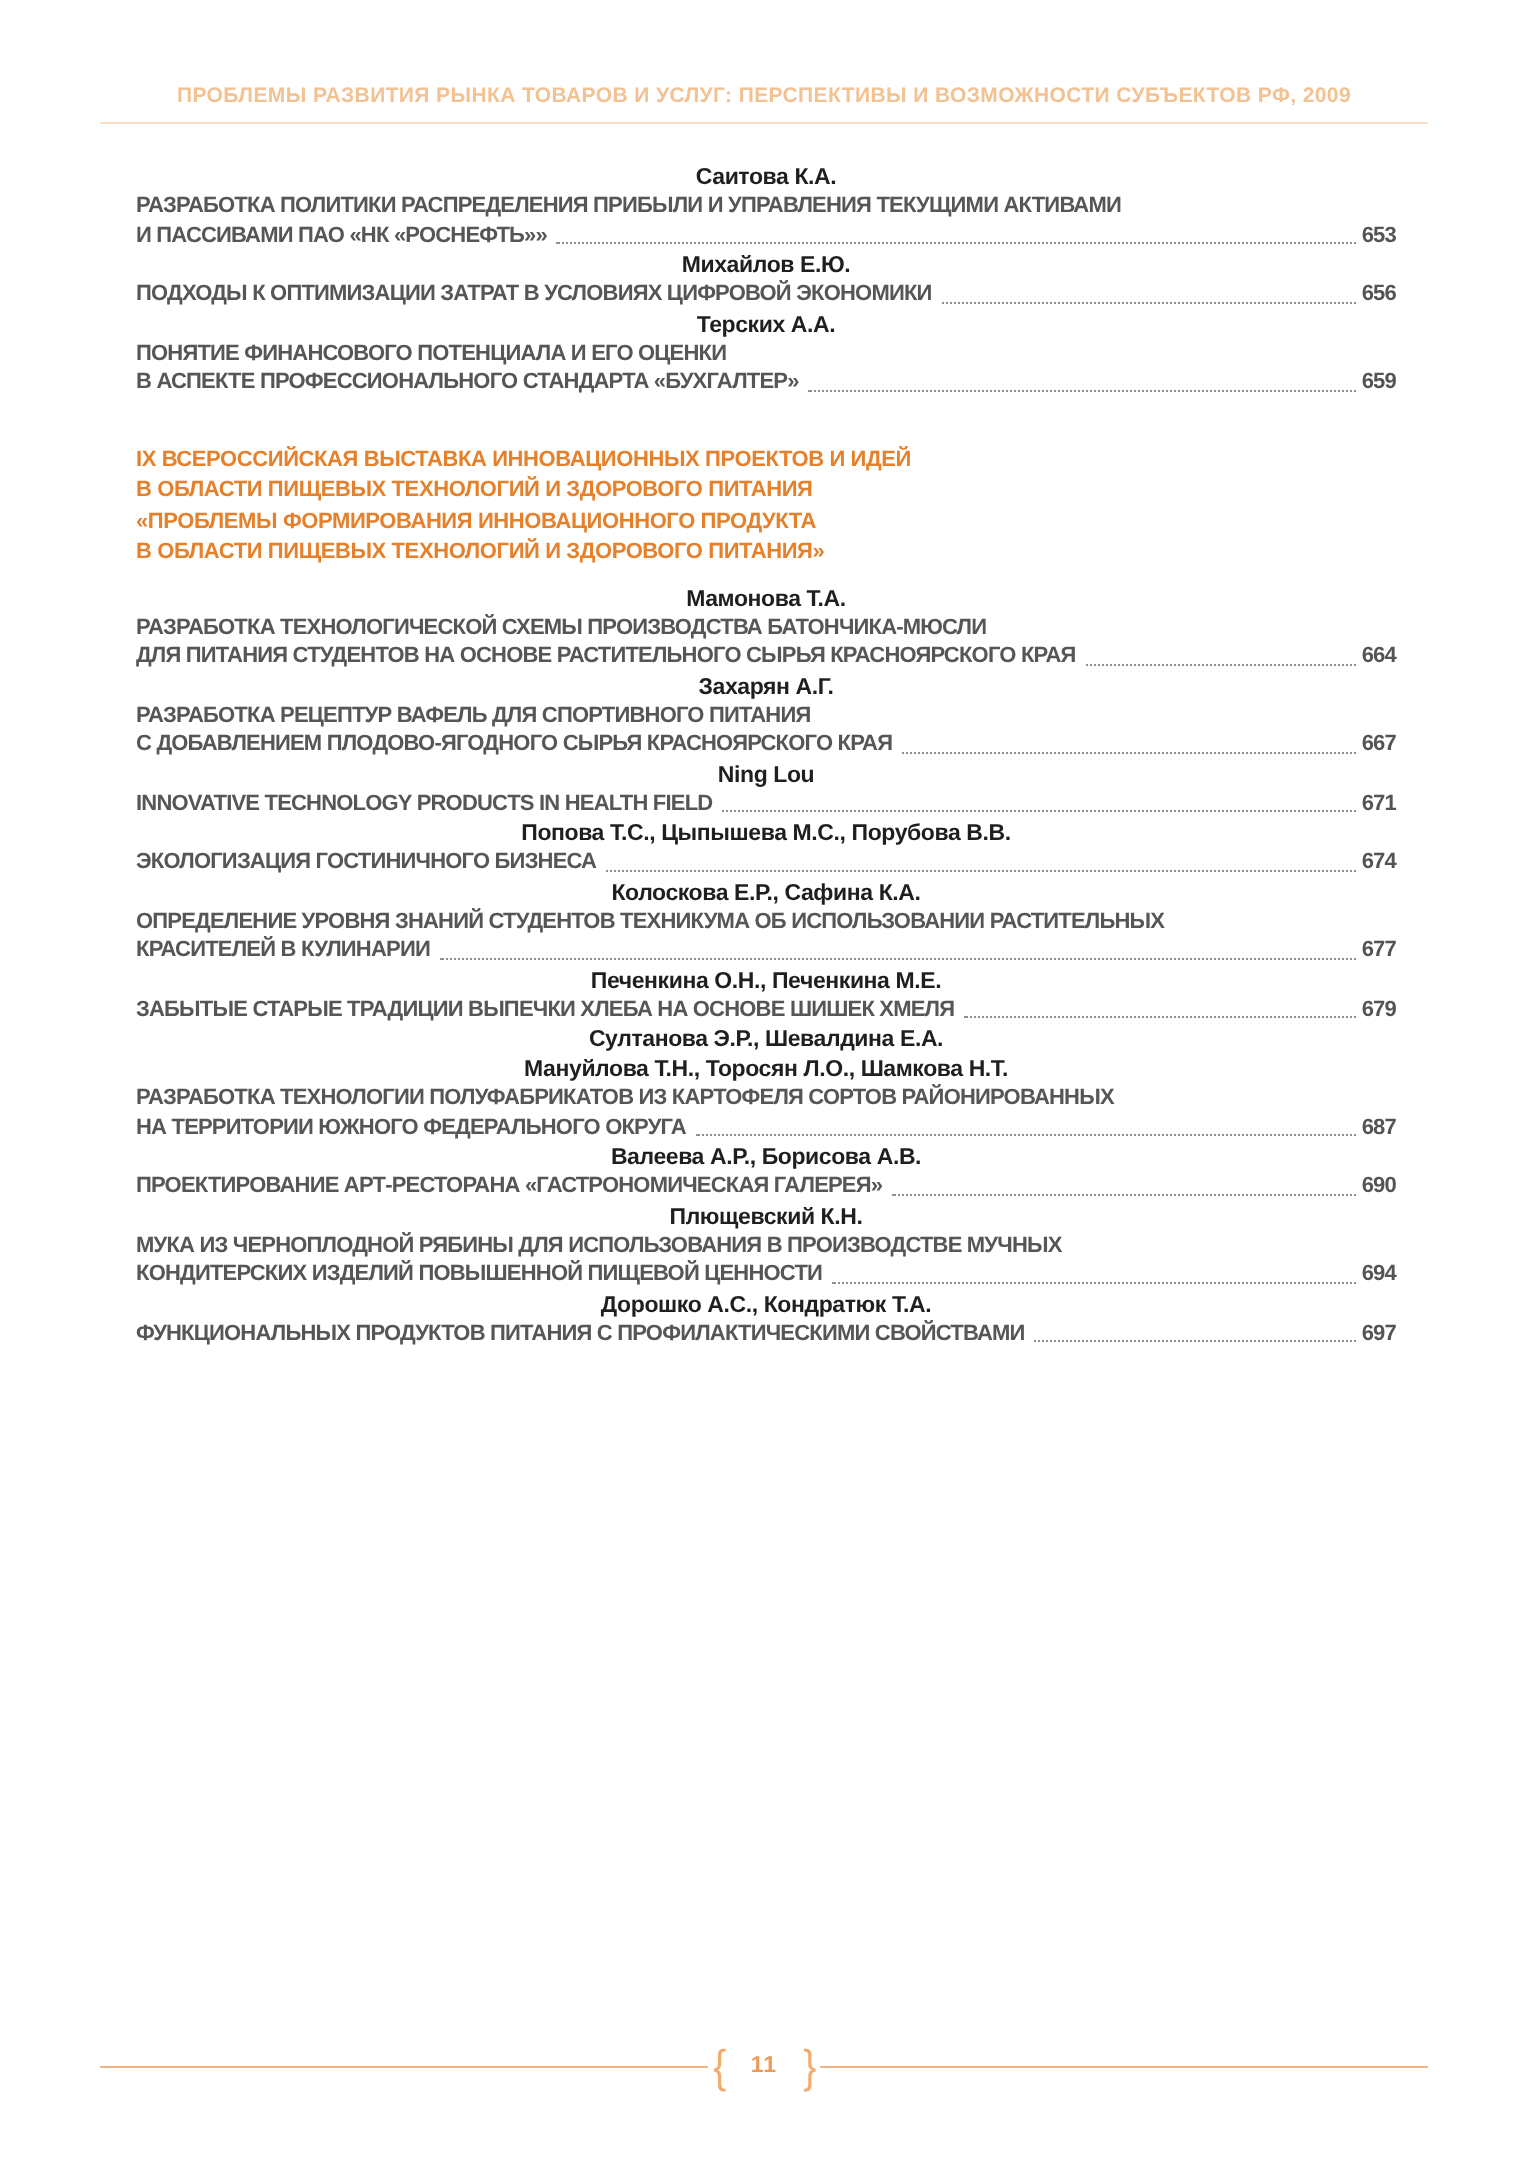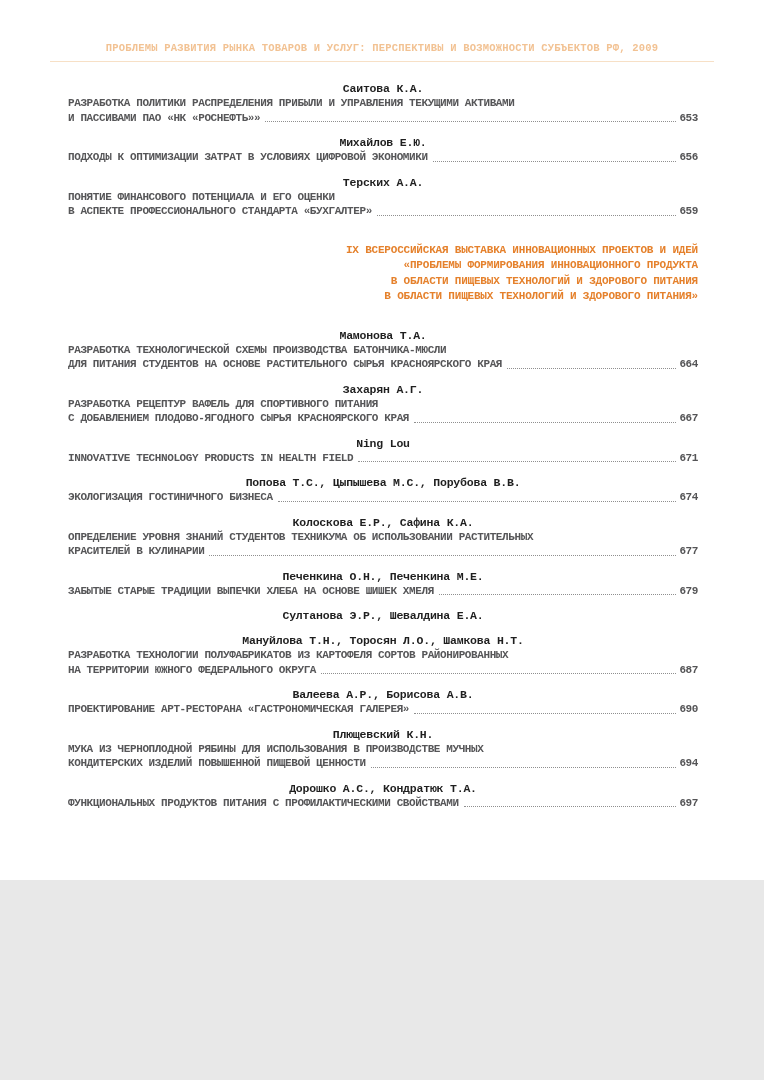--- a/index.html
+++ b/index.html
@@ -1,22 +1,22 @@
 <!DOCTYPE html>
 <html lang="ru"><head>
 <meta charset="utf-8">
 <style>
   html, body { margin: 0; padding: 0; background: #e8e8e8; }
   .page {
     position: relative;
     width: 764px;
-    height: 880px;
+    height: 1080px;
     margin: 0 auto;
     background: #ffffff;
-    font-family: Liberation Mono, monospace;
+    font-family: Liberation Sans, sans-serif;
     overflow: hidden;
   }
   
   .running-header {
     position: absolute;
     top: 42px; left: 50px; right: 50px;
     text-align: center;
     color: #f2c293;
     font-size: 10.5px;
     font-weight: bold;
@@ -27,21 +27,21 @@
     position: absolute;
     top: 61px; left: 50px; right: 50px;
     height: 0;
     border-top: 1px solid #f7e0c6;
   }
   
   .toc {
     position: absolute;
     top: 82px; left: 68px; right: 66px;
   }
-  .entry { margin-top: 11px; }
+  .entry { margin-top: 1px; }
   .entry:first-child { margin-top: 0; }
   .author {
     color: #1f1f1f;
     font-size: 11.5px;
     font-weight: bold;
     letter-spacing: -0.2px;
     line-height: 14px;
     white-space: nowrap;
     text-align: center;
   }
@@ -63,22 +63,22 @@
     border-bottom: 1.6px dotted #8f8f8f;
   }
   .pagenum {
     flex: 0 0 auto;
     color: #545456;
     font-size: 11px;
     font-weight: bold;
   }
   
   .section-heading {
-    margin: 24px 0 24px 0;
-    text-align: right;
+    margin: 24px 0 8px 0;
+    text-align: left;
   }
   .sh-line {
     color: #e5812c;
     font-size: 11px;
     font-weight: bold;
     letter-spacing: -0.2px;
     line-height: 15.5px;
     white-space: nowrap;
   }
   
@@ -143,22 +143,22 @@
         <div class="author">Терских А.А.</div>
         <div class="title-line"><span class="title-text">ПОНЯТИЕ ФИНАНСОВОГО ПОТЕНЦИАЛА И ЕГО ОЦЕНКИ</span></div>
         <div class="title-line last">
           <span class="title-text">В АСПЕКТЕ ПРОФЕССИОНАЛЬНОГО СТАНДАРТА «БУХГАЛТЕР»</span>
           <span class="leader"></span>
           <span class="pagenum">659</span>
         </div>
       </div>
       <div class="section-heading">
         <div class="sh-line">IX ВСЕРОССИЙСКАЯ ВЫСТАВКА ИННОВАЦИОННЫХ ПРОЕКТОВ И ИДЕЙ</div>
+        <div class="sh-line">В ОБЛАСТИ ПИЩЕВЫХ ТЕХНОЛОГИЙ И ЗДОРОВОГО ПИТАНИЯ</div>
         <div class="sh-line">«ПРОБЛЕМЫ ФОРМИРОВАНИЯ ИННОВАЦИОННОГО ПРОДУКТА</div>
-        <div class="sh-line">В ОБЛАСТИ ПИЩЕВЫХ ТЕХНОЛОГИЙ И ЗДОРОВОГО ПИТАНИЯ</div>
         <div class="sh-line">В ОБЛАСТИ ПИЩЕВЫХ ТЕХНОЛОГИЙ И ЗДОРОВОГО ПИТАНИЯ»</div>
       </div>
       <div class="entry">
         <div class="author">Мамонова Т.А.</div>
         <div class="title-line"><span class="title-text">РАЗРАБОТКА ТЕХНОЛОГИЧЕСКОЙ СХЕМЫ ПРОИЗВОДСТВА БАТОНЧИКА-МЮСЛИ</span></div>
         <div class="title-line last">
           <span class="title-text">ДЛЯ ПИТАНИЯ СТУДЕНТОВ НА ОСНОВЕ РАСТИТЕЛЬНОГО СЫРЬЯ КРАСНОЯРСКОГО КРАЯ</span>
           <span class="leader"></span>
           <span class="pagenum">664</span>
         </div>

